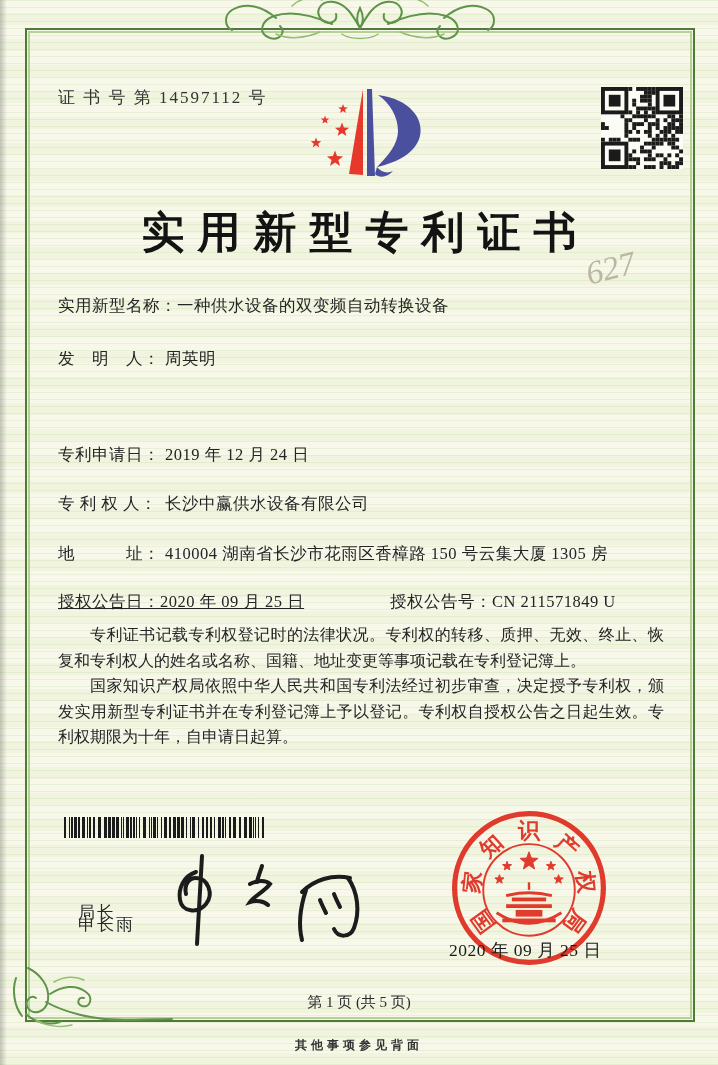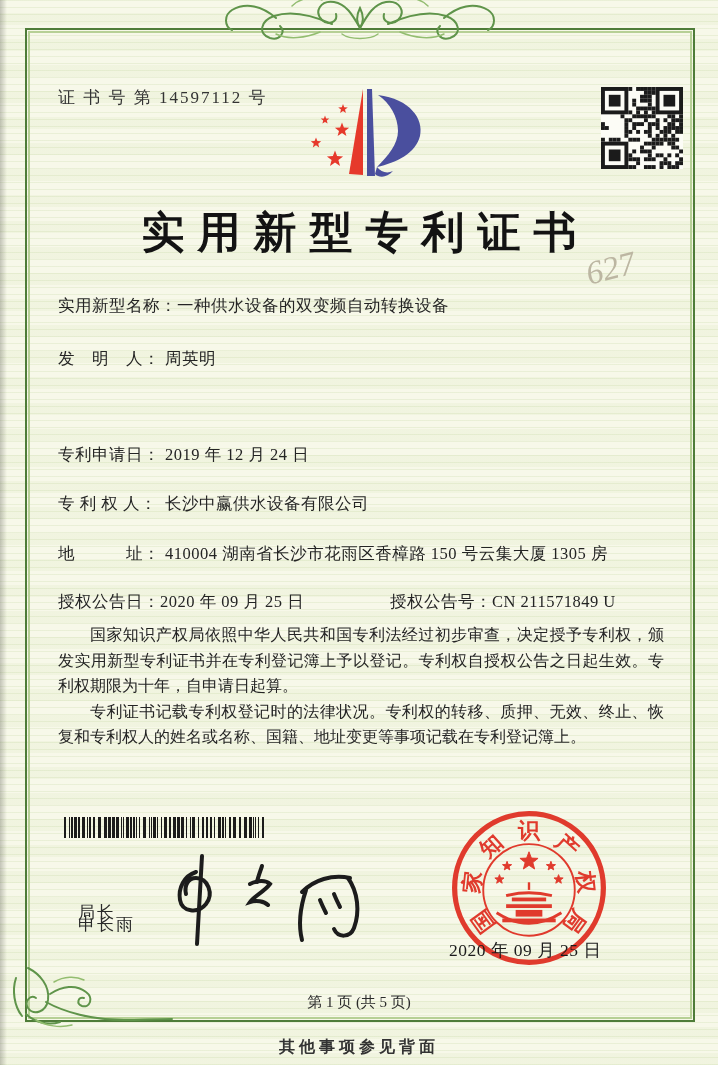--- a/index.html
+++ b/index.html
@@ -19,33 +19,33 @@
   .frame-inner{position:absolute;inset:1px;border:2px solid #b7d096;}
   .abs{position:absolute;}
   .cert-number{left:58px;top:86px;font-size:17px;letter-spacing:2px;color:#333;}
   .doc-title{left:0;right:0;top:204px;text-align:center;font-size:43px;font-weight:700;
     letter-spacing:13px;text-indent:13px;color:#131313;}
   .pencil-note{left:586px;top:250px;font-size:33px;color:#bcb6a2;
     font-family:cursive;transform:rotate(-14deg);font-style:italic;}
   .field-row{position:absolute;left:58px;width:610px;font-size:16.5px;color:#242424;
     letter-spacing:.5px;white-space:nowrap;}
   .f-label{display:inline-block;min-width:107px;}
-  .pair1{display:inline-block;width:332px;}
+  .pair1{display:inline-block;width:332px;text-decoration:underline;}
   .paragraphs{left:58px;top:622px;width:606px;font-size:16px;line-height:25.5px;
     text-align:justify;color:#242424;}
   .paragraphs p{margin:0;text-indent:2em;}
   .barcode{left:64px;top:817px;width:204px;height:21px;display:flex;align-items:stretch;}
   .barcode .bar{height:100%;}
   .sig-title{left:78px;top:881px;font-size:17px;color:#2a2a2a;letter-spacing:2px;margin-top:20px;}
   .sig-name{left:78px;top:913px;font-size:17px;color:#2a2a2a;letter-spacing:2px;}
   .signature-svg{left:150px;top:850px;}
   .seal-svg{left:447px;top:806px;opacity:.92;}
   .seal-date{left:449px;top:938px;font-size:17.5px;color:#1b1b1b;letter-spacing:.5px;z-index:5;}
   .page-number{left:0;right:0;top:993px;text-align:center;font-size:15px;color:#2a2a2a;}
-  .back-note{left:0;right:0;top:1037px;text-align:center;font-size:16px;color:#333;
+  .back-note{left:0;right:0;top:1037px;text-align:center;font-size:12px;color:#333;
     letter-spacing:4px;font-weight:600;}
   .qr-svg{left:599px;top:87px;}
   .logo-svg{left:283px;top:86px;}
   .orn-top{left:222px;top:-6px;}
   .orn-bl{left:6px;top:964px;}
 </style>
 </head>
 <body>
 
 <div class="page">
@@ -274,22 +274,22 @@
     <span class="f-label">专 利 权 人：</span><span>长沙中赢供水设备有限公司</span>
   </div>
   <div class="field-row" style="top:543px">
     <span class="f-label">地　　　址：</span><span>410004 湖南省长沙市花雨区香樟路 150 号云集大厦 1305 房</span>
   </div>
   <div class="field-row" style="top:591px">
     <span class="pair1"><span>授权公告日：</span><span>2020 年 09 月 25 日</span></span><span><span>授权公告号：</span><span>CN 211571849 U</span></span>
   </div>
 
   <div class="abs paragraphs">
+    <p>专利证书记载专利权登记时的法律状况。专利权的转移、质押、无效、终止、恢复和专利权人的姓名或名称、国籍、地址变更等事项记载在专利登记簿上。</p>
     <p>国家知识产权局依照中华人民共和国专利法经过初步审查，决定授予专利权，颁发实用新型专利证书并在专利登记簿上予以登记。专利权自授权公告之日起生效。专利权期限为十年，自申请日起算。</p>
-    <p>专利证书记载专利权登记时的法律状况。专利权的转移、质押、无效、终止、恢复和专利权人的姓名或名称、国籍、地址变更等事项记载在专利登记簿上。</p>
   </div>
 
   <div class="abs barcode" id="barcode">
       <div class="bar" style="width: 2px; margin-right: 3px; background: rgb(27, 27, 27);"></div>
       <div class="bar" style="width: 1px; margin-right: 1px; background: rgb(27, 27, 27);"></div>
       <div class="bar" style="width: 2px; margin-right: 1px; background: rgb(27, 27, 27);"></div>
       <div class="bar" style="width: 3px; margin-right: 1px; background: rgb(27, 27, 27);"></div>
       <div class="bar" style="width: 2px; margin-right: 2px; background: rgb(27, 27, 27);"></div>
       <div class="bar" style="width: 3px; margin-right: 2px; background: rgb(27, 27, 27);"></div>
       <div class="bar" style="width: 1px; margin-right: 1px; background: rgb(27, 27, 27);"></div>

